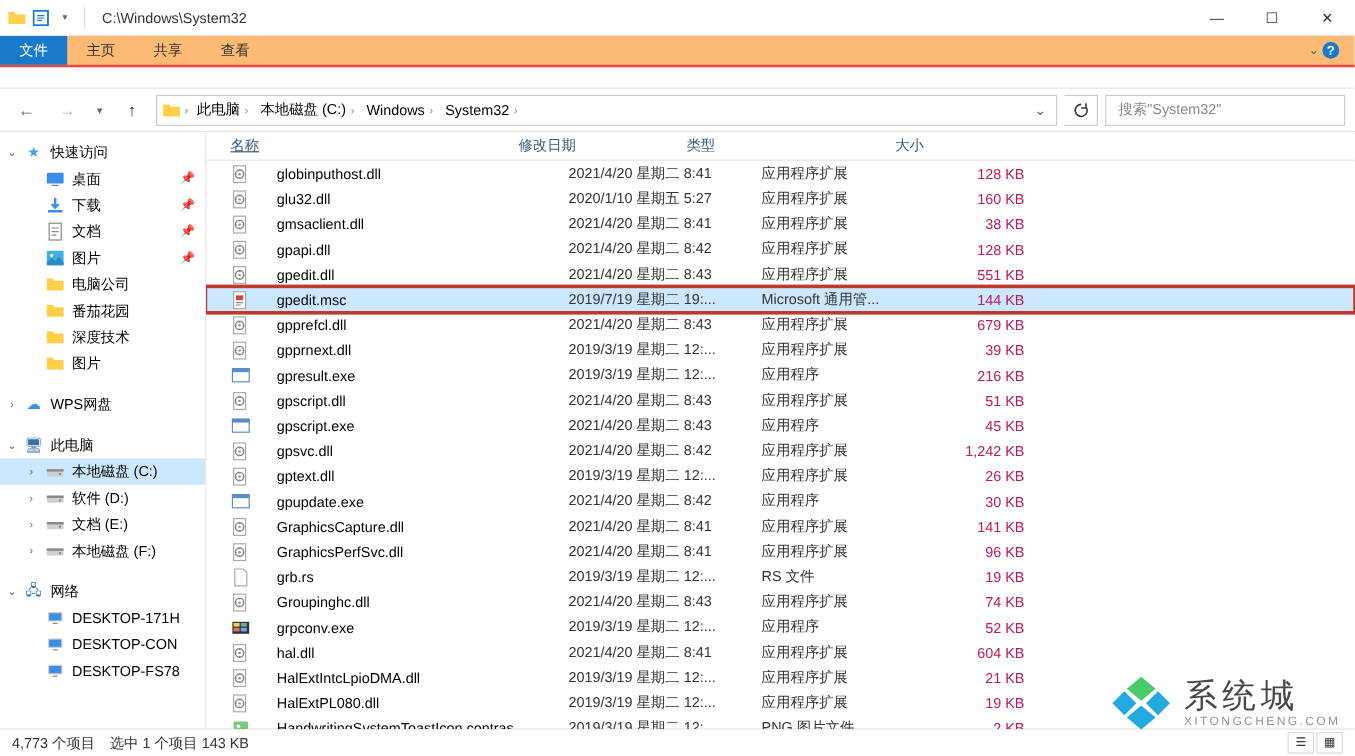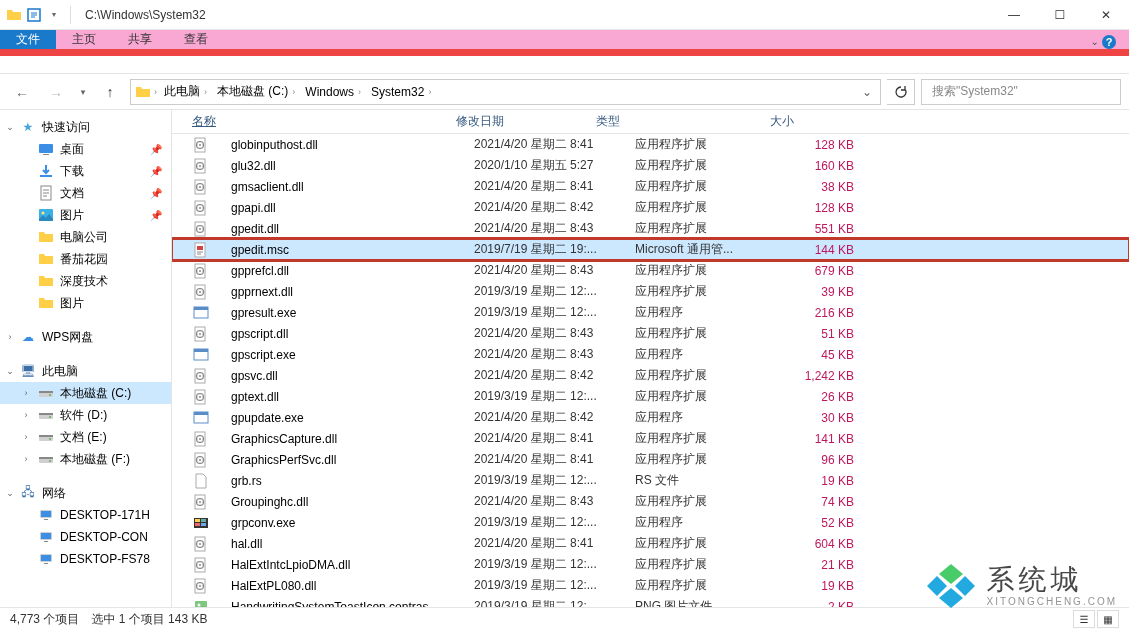--- a/index.html
+++ b/index.html
@@ -6,21 +6,21 @@
 body { width: 1129px; height: 630px; background: #fff; font-size: 12px; overflow: hidden; position: relative; }
 
 .titlebar { height: 30px; background: #fff; display: flex; align-items: center; border-bottom: 1px solid #e5e5e5; }
 .tb-left { display: flex; align-items: center; gap: 4px; padding: 0 6px; }
 .tb-icon { width: 16px; height: 16px; display: flex; align-items: center; justify-content: center; }
 .tb-sep { width: 1px; height: 18px; background: #ddd; margin: 0 4px; }
 .tb-path { flex: 0 1 auto; padding-left: 6px; color: #333; }
 .tb-spacer { flex: 1; }
 .tb-btn { width: 46px; height: 30px; display: flex; align-items: center; justify-content: center; color: #333; }
 
-.ribbon { height: 26px; background: #f9a8d4; display: flex; align-items: stretch; border-bottom: 7px solid #ef4444; position: relative; }
+.ribbon { height: 26px; background: #fdba74; display: flex; align-items: stretch; border-bottom: 2px solid #ef4444; position: relative; }
 .ribbon-tab { padding: 0 16px; display: flex; align-items: center; font-size: 12px; color: #333; }
 .ribbon-tab.file { background: #1979ca; color: #fff; }
 .ribbon-help { position: absolute; right: 10px; top: 4px; width: 18px; height: 18px; }
 .ribbon-expand { position: absolute; right: 6px; top: 6px; color: #555; }
 
 .ribbon-area { height: 18px; background: #fff; border-bottom: 1px solid #e5e5e5; }
 
 .navbar { height: 36px; display: flex; align-items: center; padding: 4px 8px; gap: 6px; border-bottom: 1px solid #e5e5e5; }
 .nav-btn { width: 28px; height: 28px; display: flex; align-items: center; justify-content: center; color: #666; border-radius: 2px; }
 .nav-btn.enabled { color: #333; }
@@ -43,21 +43,21 @@
 .nav-item.selected { background: #cce8ff; }
 .nav-item .exp { position: absolute; left: 4px; width: 12px; color: #666; font-size: 9px; text-align: center; }
 .nav-item.l2 .exp { left: 20px; }
 .nav-item .nicon { width: 16px; height: 16px; display: flex; align-items: center; justify-content: center; font-size: 12px; }
 .nav-item .pin { margin-left: auto; margin-right: 8px; color: #888; font-size: 10px; }
 .nav-group-gap { height: 12px; }
 
 .content { flex: 1; display: flex; flex-direction: column; overflow: hidden; }
 .cols { height: 24px; display: flex; align-items: center; border-bottom: 1px solid #e5e5e5; color: #36597f; padding-left: 20px; }
 .col-name { width: 240px; text-decoration: underline; }
-.col-date { width: 140px; margin-left: 24px; }
+.col-date { width: 140px; }
 .col-type { width: 128px; }
 .col-size { width: 70px; text-align: right; }
 
 .filelist { flex: 1; overflow-y: scroll; position: relative; }
 .filelist::-webkit-scrollbar { width: 16px; }
 .filelist::-webkit-scrollbar-track { background: #f0f0f0; }
 .filelist::-webkit-scrollbar-thumb { background: #c1c1c1; }
 .row { display: flex; align-items: center; height: 21px; padding-left: 20px; gap: 21px; }
 .row .ficon { width: 18px; display: flex; align-items: center; justify-content: center; }
 .row .fname { width: 222px; white-space: nowrap; overflow: hidden; text-overflow: ellipsis; }

